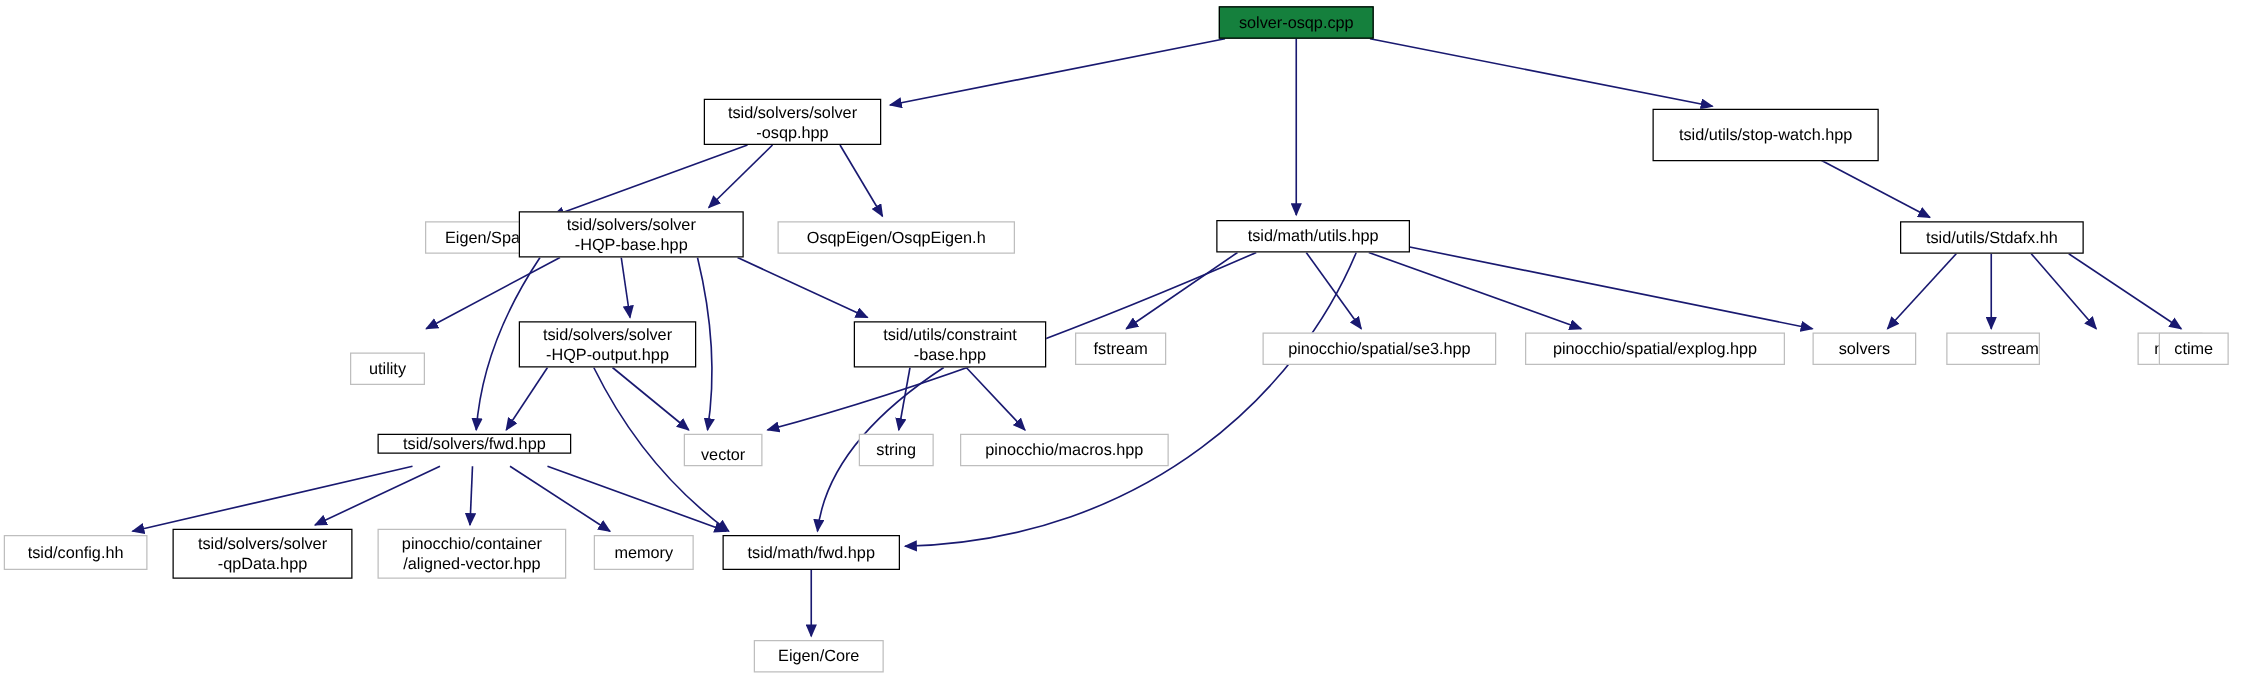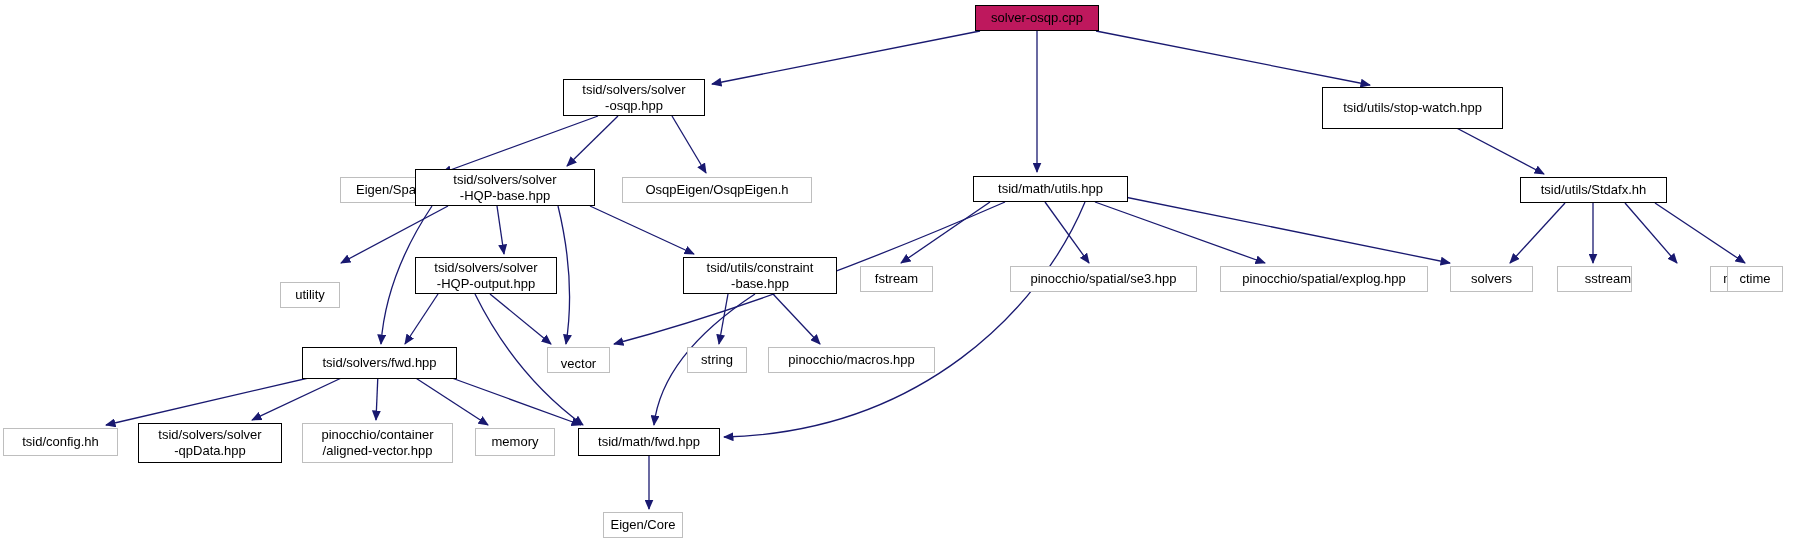--- a/index.html
+++ b/index.html
@@ -5,21 +5,21 @@
   html,body{margin:0;padding:0;background:#ffffff;}
   #canvas{position:relative;width:1793px;height:544px;background:#ffffff;overflow:hidden;
           font-family:"Liberation Sans", sans-serif;}
   #edges{position:absolute;left:0;top:0;width:1793px;height:544px;}
   .edge{fill:none;stroke:#191970;stroke-width:1.3px;}
   .node{position:absolute;display:flex;flex-direction:column;align-items:center;justify-content:center;
         background:#ffffff;font-size:13px;line-height:16px;color:#000;text-align:center;
         box-sizing:border-box;white-space:nowrap;}
   .node.internal{border:1.6px solid #000000;cursor:pointer;}
   .node.external{border:1px solid #bebebe;}
-  .node.root{border:1.4px solid #000000;background:#be185d;}
+  .node.root{border:1.4px solid #000000;background:#15803d;}
   .node-line{display:block;}
 </style>
 </head>
 <body>
 
 <div id="canvas">
   <svg id="edges" xmlns="http://www.w3.org/2000/svg" width="1793" height="544" viewBox="0 0 1793 544">
     <defs>
       <marker id="arrow" markerWidth="11" markerHeight="9" refX="9.5" refY="4.5" orient="auto" markerUnits="userSpaceOnUse">
         <path d="M0,0 L10.5,4.5 L0,9 z" fill="#191970"></path>
@@ -114,21 +114,21 @@
       </div>
       <div class="node external" style="left: 1557px; top: 266px; width: 75px; height: 26px; align-items: flex-end;">
         <span class="node-line">sstream</span>
       </div>
       <div class="node external" style="left: 1710px; top: 266px; width: 52px; height: 26px;">
         <span class="node-line">map</span>
       </div>
       <div class="node external" style="left: 1727px; top: 266px; width: 56px; height: 26px;">
         <span class="node-line">ctime</span>
       </div>
-      <div class="node internal" style="left: 302px; top: 347px; width: 155px; height: 32px;">
+      <div class="node internal" style="left: 302px; top: 347px; width: 155px; height: 16px;">
         <span class="node-line">tsid/solvers/fwd.hpp</span>
       </div>
       <div class="node external" style="left: 547px; top: 347px; width: 63px; height: 26px; justify-content: flex-end;">
         <span class="node-line">vector</span>
       </div>
       <div class="node external" style="left: 687px; top: 347px; width: 60px; height: 26px;">
         <span class="node-line">string</span>
       </div>
       <div class="node external" style="left: 768px; top: 347px; width: 167px; height: 26px;">
         <span class="node-line">pinocchio/macros.hpp</span>
@@ -143,17 +143,17 @@
       <div class="node external" style="left: 302px; top: 423px; width: 151px; height: 40px;">
         <span class="node-line">pinocchio/container</span>
         <span class="node-line">/aligned-vector.hpp</span>
       </div>
       <div class="node external" style="left: 475px; top: 428px; width: 80px; height: 28px;">
         <span class="node-line">memory</span>
       </div>
       <div class="node internal" style="left: 578px; top: 428px; width: 142px; height: 28px;">
         <span class="node-line">tsid/math/fwd.hpp</span>
       </div>
-      <div class="node external" style="left: 603px; top: 512px; width: 80px; height: 26px;">
+      <div class="node external" style="left: 603px; top: 512px; width: 104px; height: 26px;">
         <span class="node-line">Eigen/Core</span>
       </div>
     </div>
 </div>
 
 </body></html>

